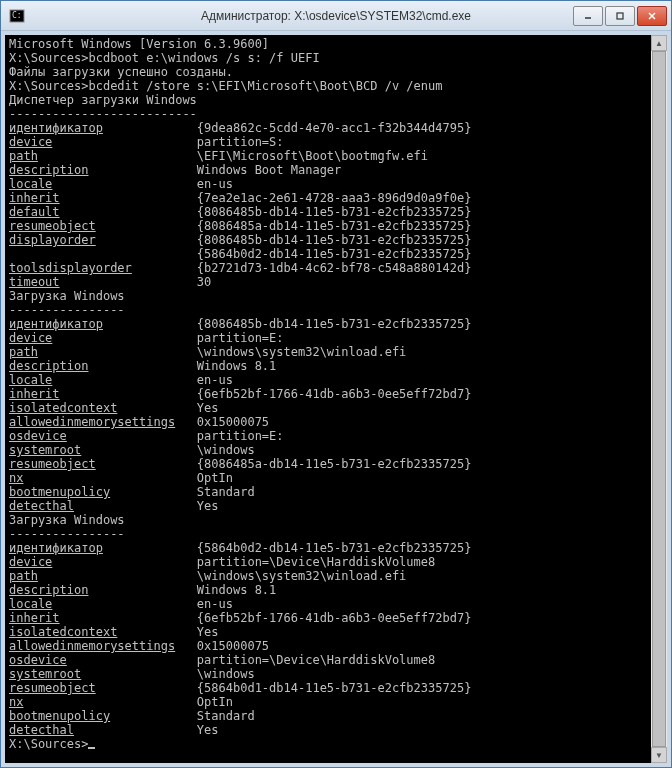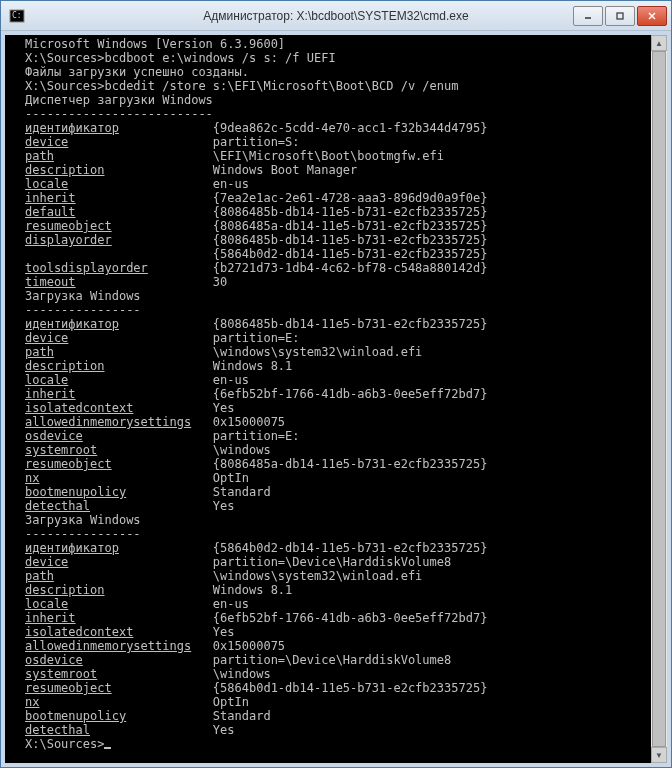--- a/index.html
+++ b/index.html
@@ -75,21 +75,21 @@
     background: #000;
     overflow: hidden;
     position: relative;
   }
   .console {
     font-family: "Lucida Console", "Consolas", monospace;
     font-size: 12px;
     line-height: 14px;
     color: #c0c0c0;
     white-space: pre;
-    padding: 2px 20px;
+    padding: 2px 4px;
   }
   .kv-row { display: flex; }
   .kv-key { width: 26ch; text-decoration: underline; }
   .cursor {
     display: inline-block;
     width: 7px;
     height: 2px;
     background: #c0c0c0;
     vertical-align: -1px;
     margin-left: 0;
@@ -129,21 +129,21 @@
 <body>
 
 <div class="window">
   <div class="titlebar">
     <span class="title-icon">
       <svg width="16" height="16" viewBox="0 0 16 16">
         <rect x="1" y="2" width="14" height="12" fill="#000" stroke="#888"></rect>
         <text x="3" y="10" font-size="8" fill="#ccc" font-family="monospace">C:</text>
       </svg>
     </span>
-    <span class="title-text">Администратор: X:\bcdboot\SYSTEM32\cmd.exe</span>
+    <span class="title-text">Администратор: X:\osdevice\SYSTEM32\cmd.exe</span>
     <div class="win-controls">
       <div class="win-btn">
         <svg width="10" height="10" viewBox="0 0 10 10">
             <line x1="2" y1="7" x2="8" y2="7" stroke="#333" stroke-width="1.5"></line>
           </svg>
       </div>
       <div class="win-btn">
         <svg width="10" height="10" viewBox="0 0 10 10">
             <rect x="2" y="2" width="6" height="6" fill="none" stroke="#333" stroke-width="1.2"></rect>
           </svg>

